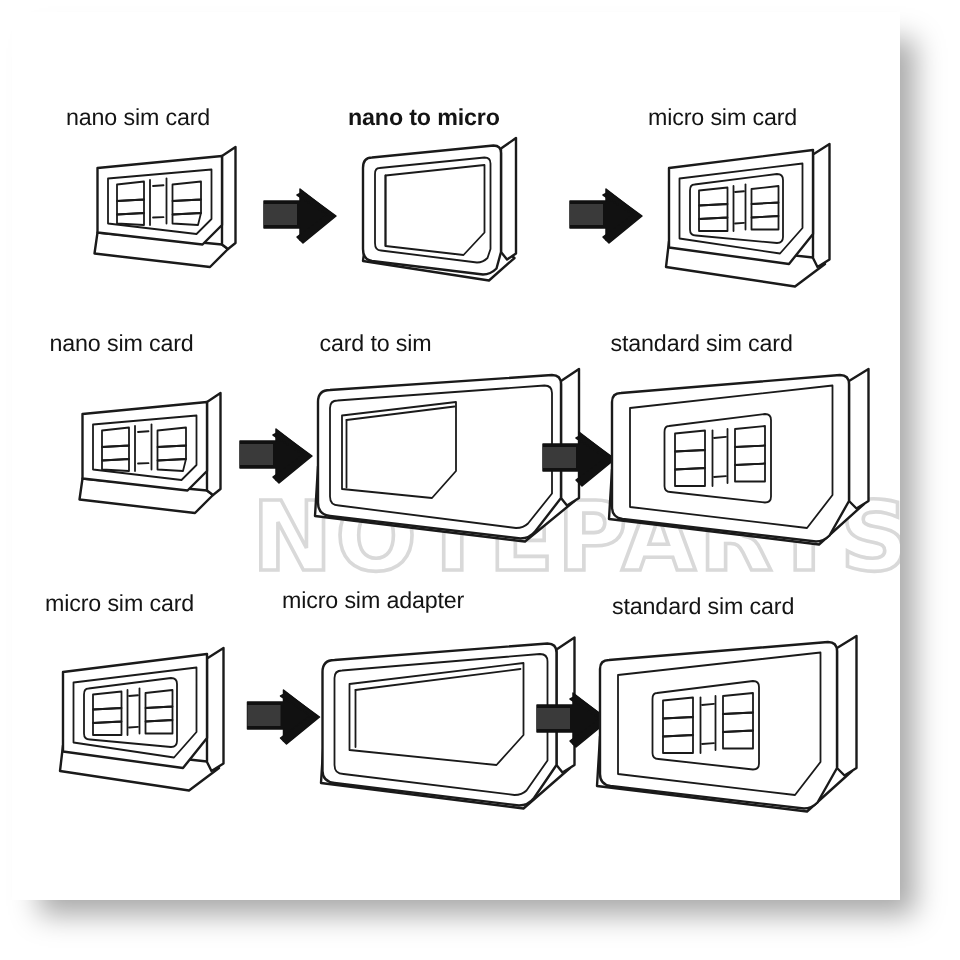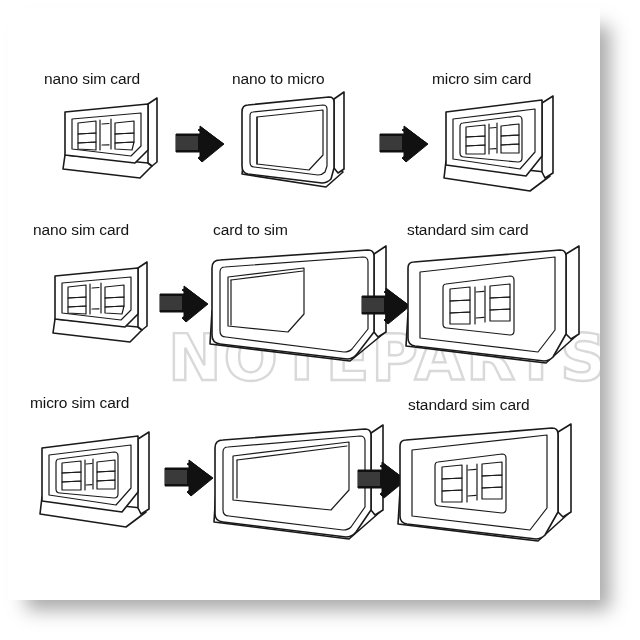--- a/index.html
+++ b/index.html
@@ -308,25 +308,26 @@
         <path class="ln-thin" d="M92,46 L112,44 L112,57 L92,58 Z"></path>
         <path class="ln-thin" d="M92,58 L112,57 L112,69 L92,70 Z"></path>
         <path class="ln-thin" d="M92,70 L112,69 L112,81 L92,81 Z"></path>
         <path class="ln-thin" d="M77,47 L77,84"></path>
         <path class="ln-thin" d="M87,46 L87,82"></path>
         <path class="ln-thin" d="M78,52 L86,51.3"></path>
         <path class="ln-thin" d="M78,78 L86,77.4"></path>
       </svg>
 
       <div class="label" style="left:36px; top:62px;">nano sim card</div>
-      <div class="label" style="left:224px; top:62px;">nano to micro</div>
+      <div class="label" style="left:224px; top:62px;font-weight:bold;">nano to micro</div>
       <div class="label" style="left:424px; top:62px;">micro sim card</div>
 
       <div class="label" style="left:25px; top:213px;">nano sim card</div>
       <div class="label" style="left:205px; top:213px;">card to sim</div>
       <div class="label" style="left:399px; top:213px;">standard sim card</div>
 
       <div class="label" style="left:22px; top:386px;">micro sim card</div>
+      <div class="label" style="left:180px; top:384px;">micro sim adapter</div>
       <div class="label" style="left:400px; top:388px;">standard sim card</div>
 
     </div>
   </div>
 </div>
 
 </body></html>

